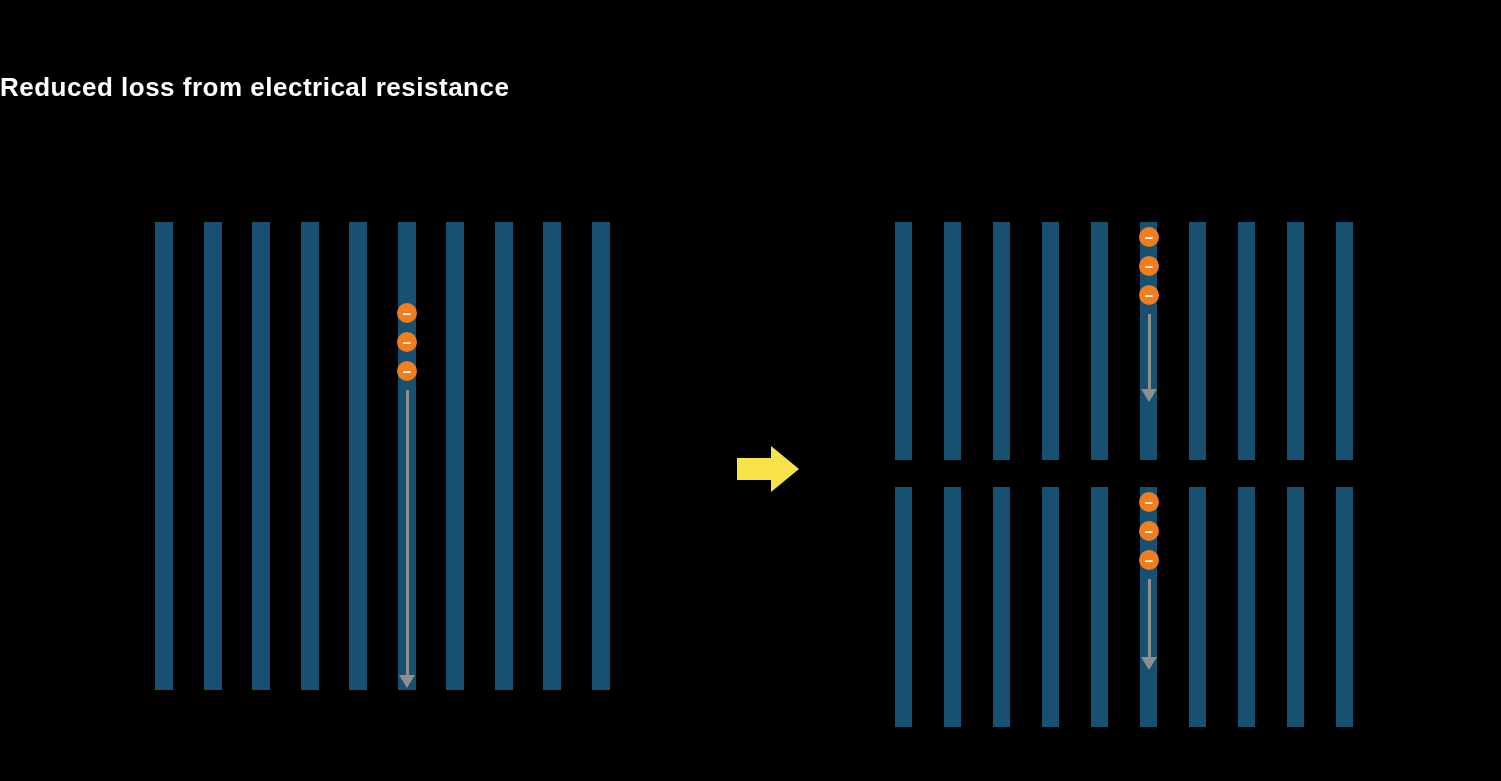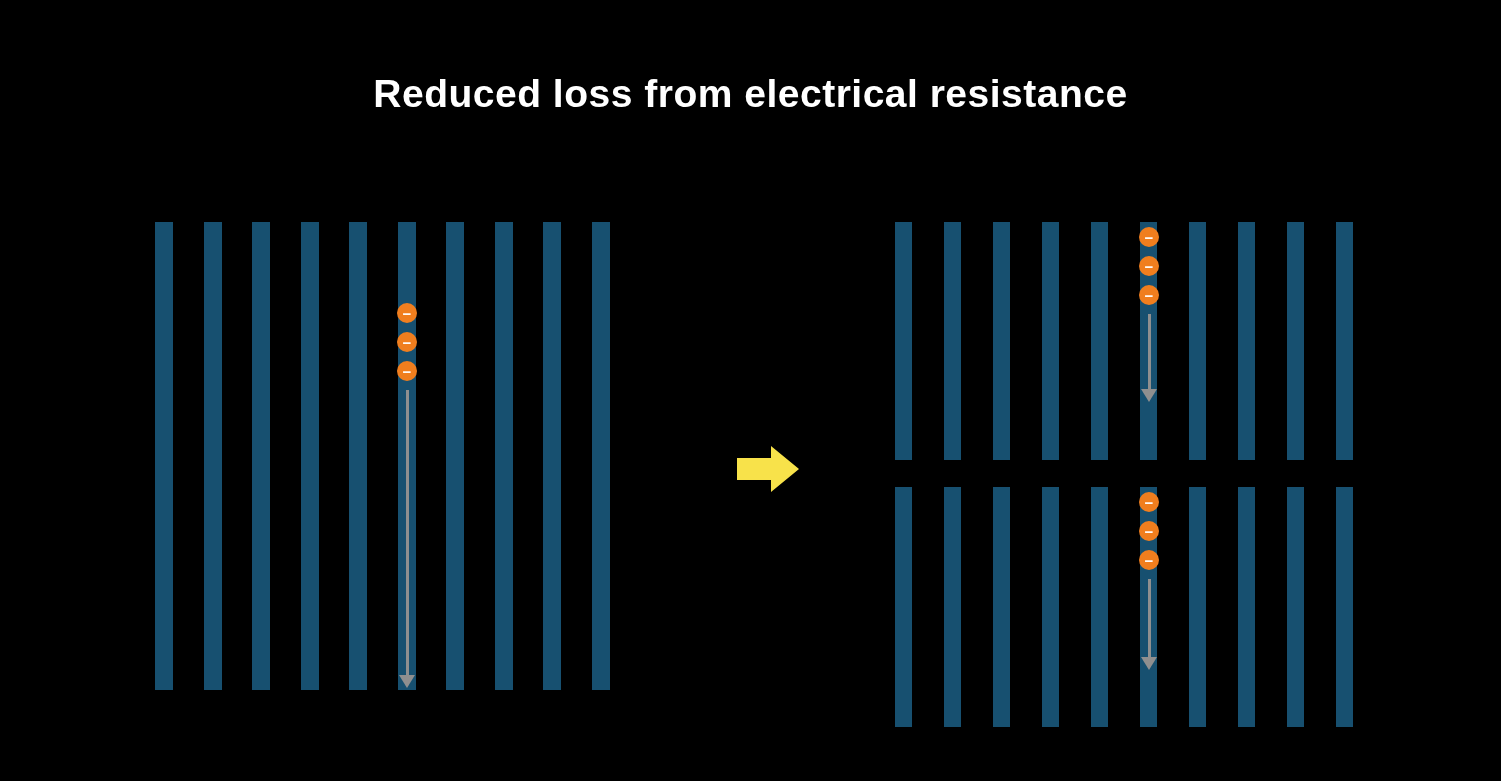--- a/index.html
+++ b/index.html
@@ -10,23 +10,23 @@
     overflow: hidden;
   }
   .canvas {
     position: relative;
     width: 1501px; height: 781px;
     background: var(--background, #000000);
   }
   .title {
     position: absolute;
     left: 0; top: 72px; width: 100%;
-    text-align: center;
+    text-align: left;
     color: var(--title-text, #ffffff);
-    font-size: 39px;
+    font-size: 26px;
     font-weight: bold;
     letter-spacing: 0.5px;
   }
   .panel { position: absolute; }
   .panel-left        { left: 155px; top: 222px; width: 455px; height: 468px; }
   .panel-right-top   { left: 895px; top: 222px; width: 458px; height: 238px; }
   .panel-right-bottom{ left: 895px; top: 487px; width: 458px; height: 240px; }
   .bars {
     display: flex;
     justify-content: space-between;

